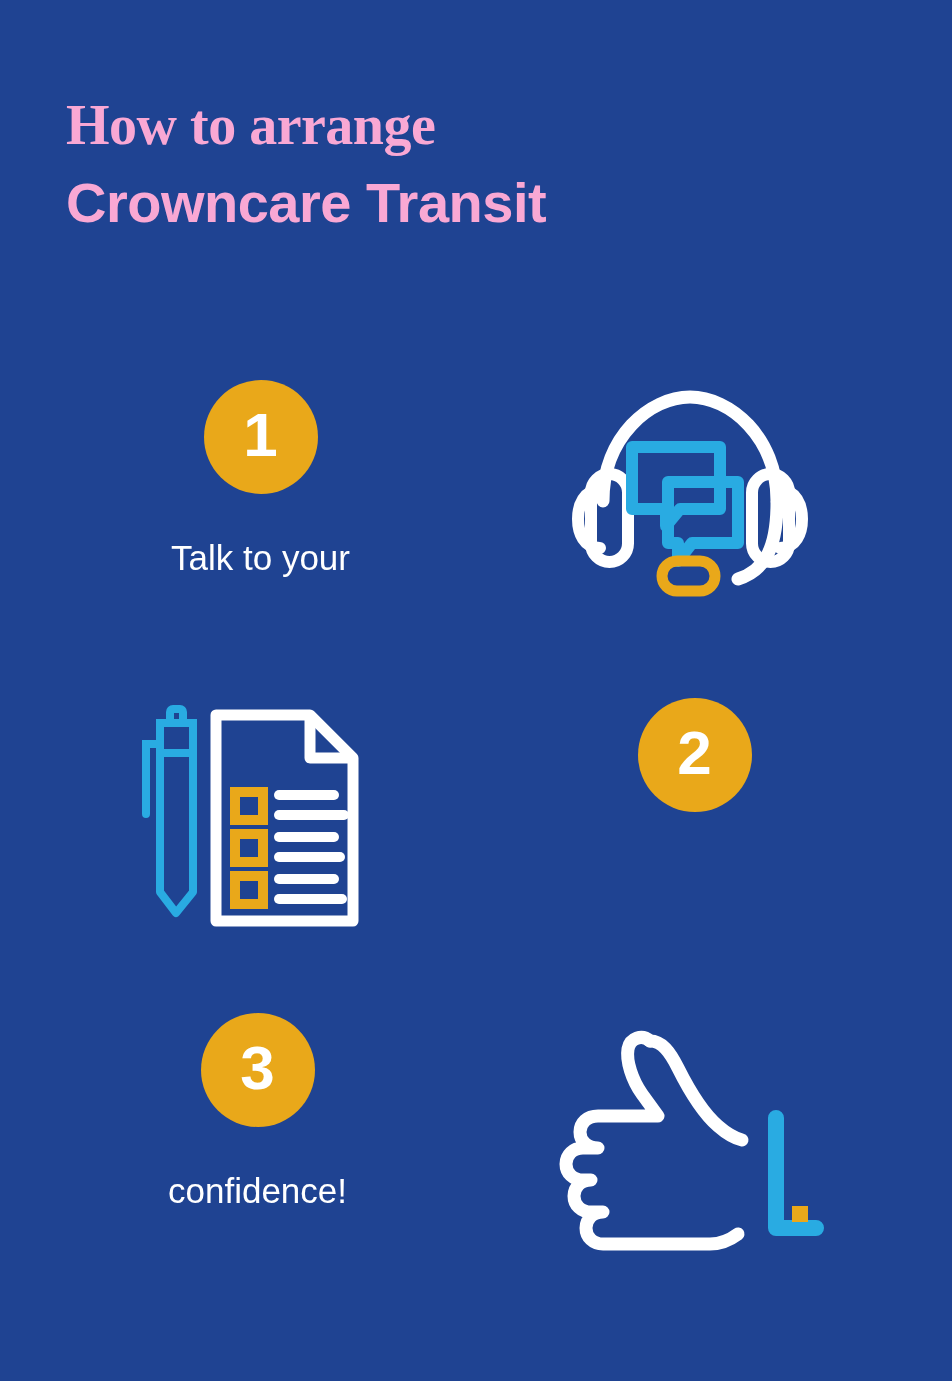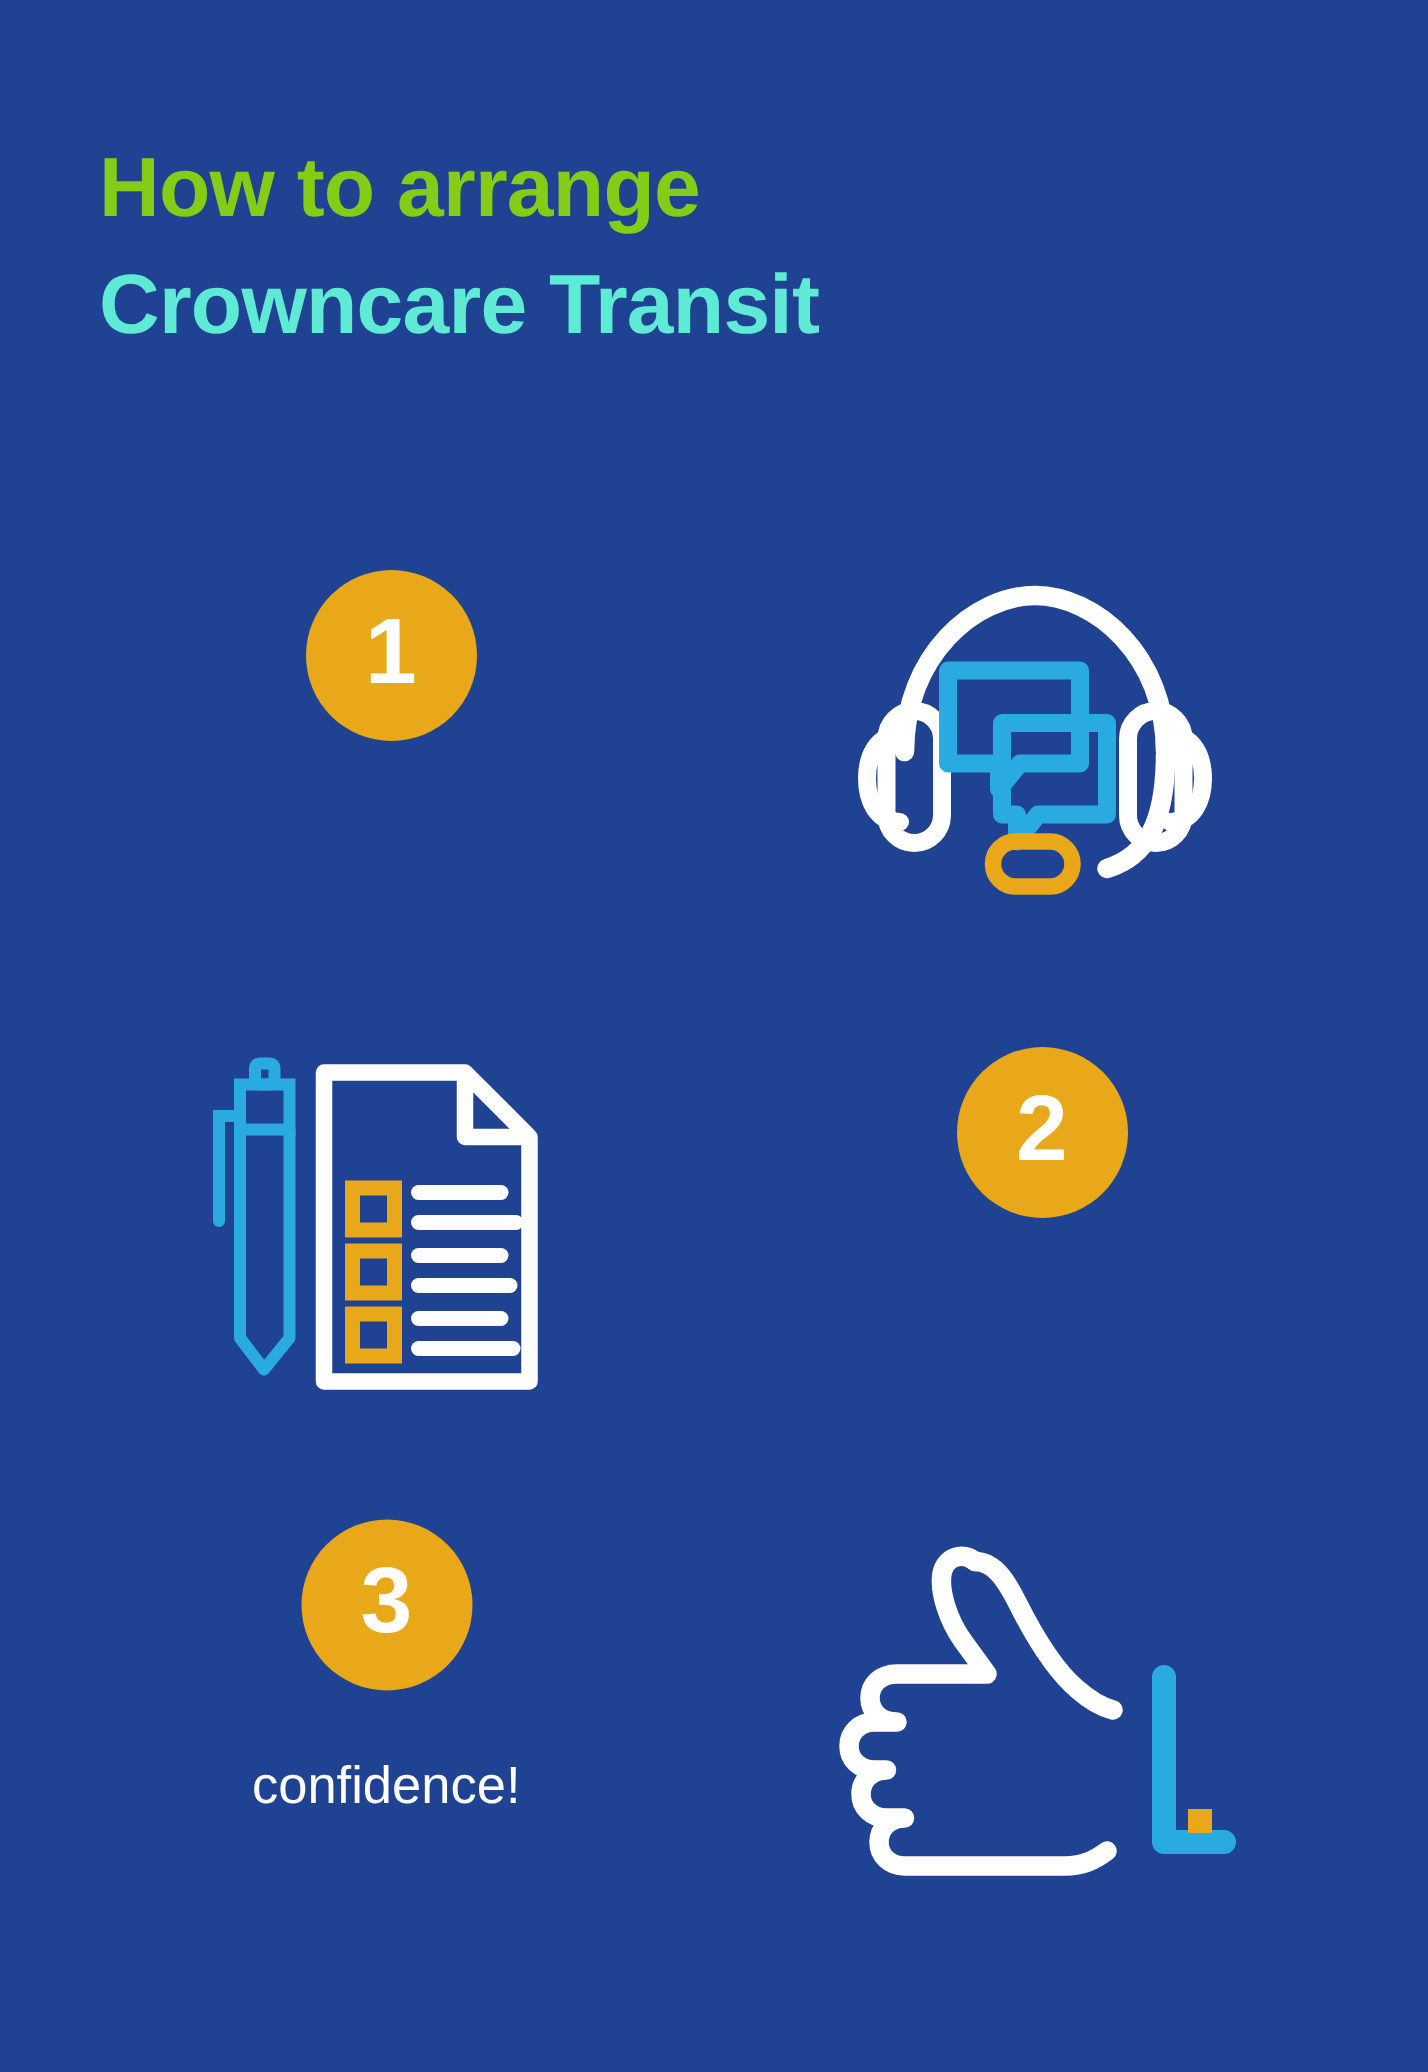--- a/index.html
+++ b/index.html
@@ -30,22 +30,22 @@
     width: 760px;
   }
   .headline-line {
     display: block;
     font-weight: bold;
     font-size: 56px;
     line-height: 78px;
     letter-spacing: -0.5px;
     white-space: nowrap;
   }
-  .headline-line.white { color: #84cc16; }
-  .headline-line.cyan  { color: #5eead4; }
+  .headline-line.white { color: #f9a8d4; font-family: Liberation Serif, serif; }
+  .headline-line.cyan  { color: #f9a8d4; }
 
   
   .step {
     position: absolute;
   }
   .step-badge {
     width: 114px;
     height: 114px;
     border-radius: 50%;
     background: #e9a81a;
@@ -91,20 +91,21 @@
 
 <div class="poster">
 
   <div class="headline">
     <span class="headline-line white">How to arrange</span>
     <span class="headline-line cyan">Crowncare Transit</span>
   </div>
 
   <div class="step" id="step-1">
     <div class="step-badge">1</div>
+    <div class="step-text">Talk to your</div>
   </div>
 
   <div class="icon-wrap" id="icon-headset">
     <svg width="240" height="232" viewBox="0 0 240 232" fill="none">
 
       <path d="M33 118 C33 54 80 14 120 14 C160 14 207 54 207 118" stroke="#ffffff" stroke-width="13" stroke-linecap="round" fill="none"></path>
 
       <path d="M207 120 C207 166 194 188 168 196" stroke="#ffffff" stroke-width="13" stroke-linecap="round" fill="none"></path>
 
       <path d="M30 107 C14 107 8 122 8 136 C8 150 14 165 30 165" stroke="#ffffff" stroke-width="12" stroke-linecap="round" fill="none"></path>

